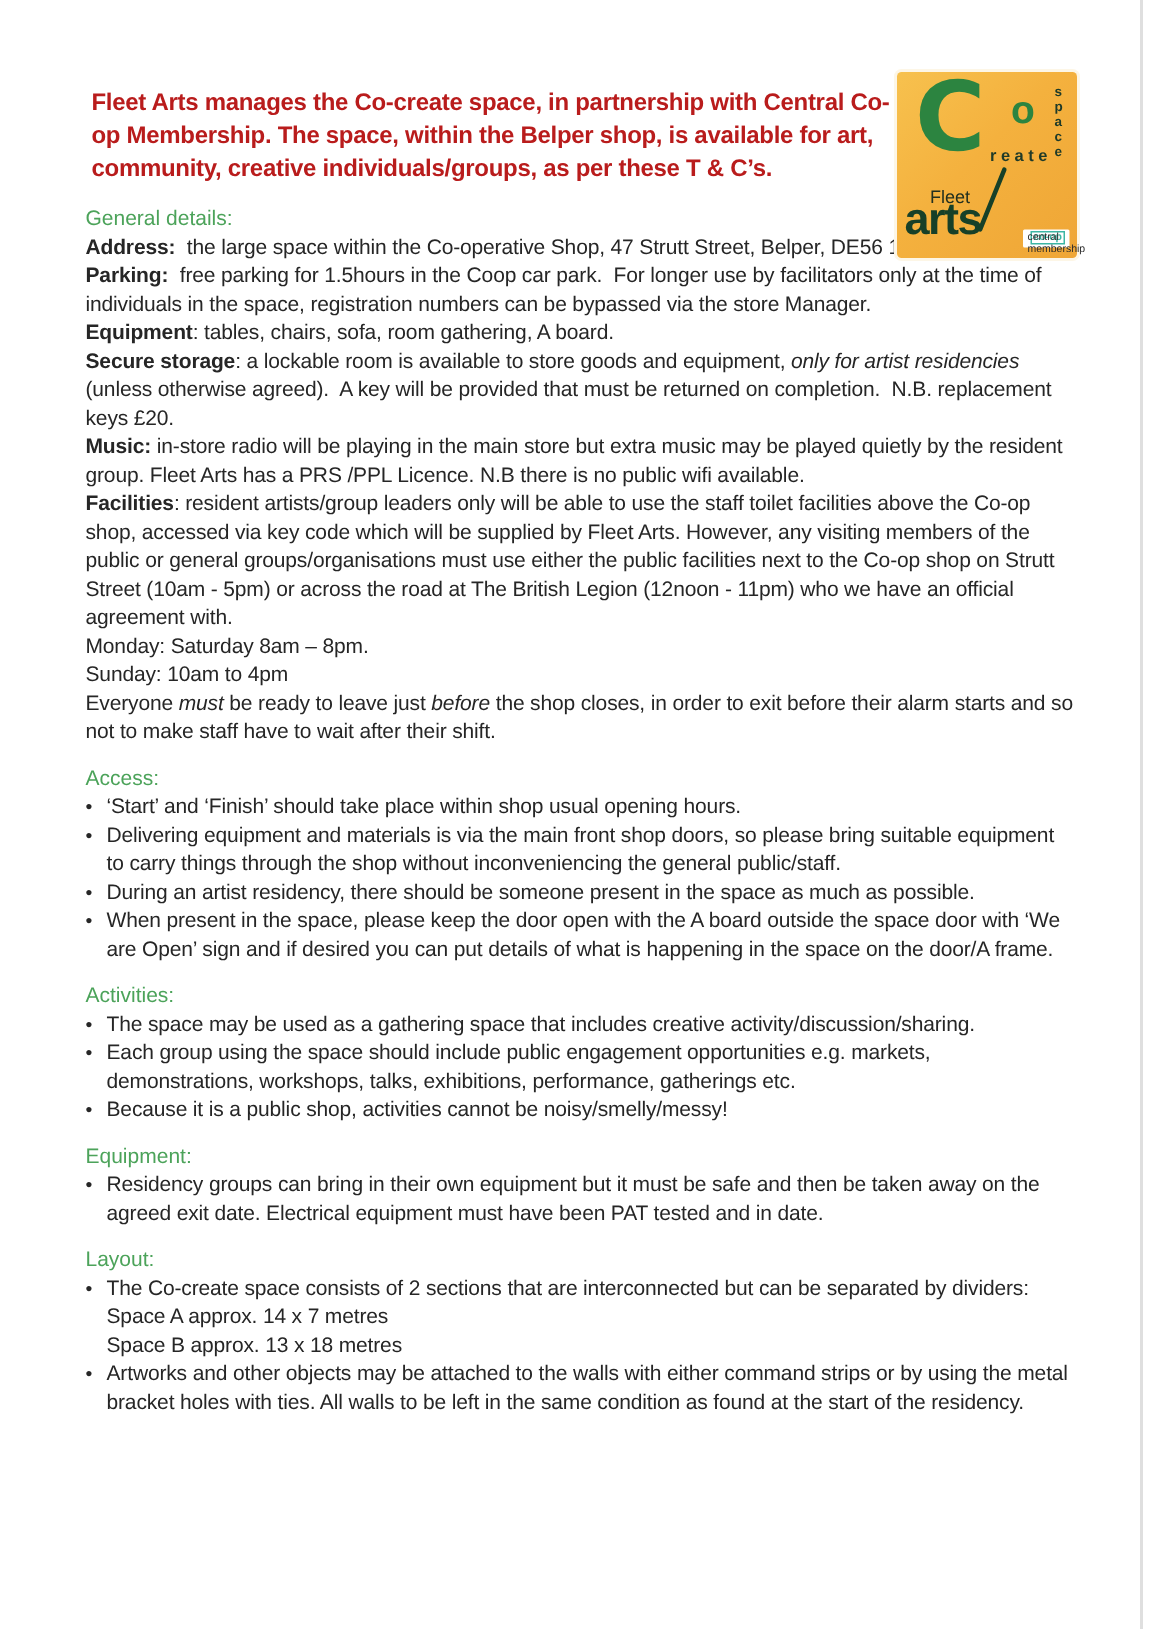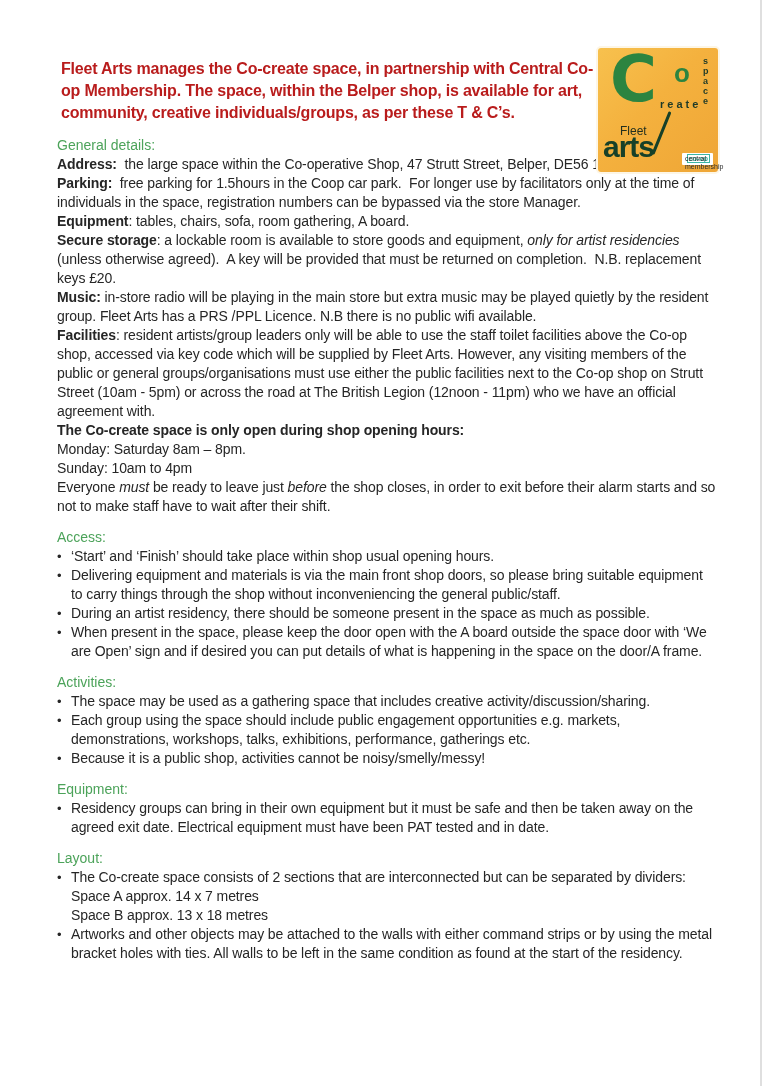--- a/index.html
+++ b/index.html
@@ -64,21 +64,20 @@
     <p class="intro">Fleet Arts manages the Co-create space, in partnership with Central Co-op Membership. The space, within the Belper shop, is available for art, community, creative individuals/groups, as per these T &amp; C’s.</p>
     <div class="sections">
         <section>
           <div class="sec-heading">General details:</div>
           <div class="para"><span class="b ">Address:</span><span class="">  the large space within the Co-operative Shop, 47 Strutt Street, Belper, DE56 1UN</span></div>
           <div class="para"><span class="b ">Parking:</span><span class="">  free parking for 1.5hours in the Coop car park.  For longer use by facilitators only at the time of individuals in the space, registration numbers can be bypassed via the store Manager.</span></div>
           <div class="para"><span class="b ">Equipment</span><span class="">: tables, chairs, sofa, room gathering, A board.</span></div>
           <div class="para"><span class="b ">Secure storage</span><span class="">: a lockable room is available to store goods and equipment, </span><span class="i">only for artist residencies</span><span class=""> (unless otherwise agreed).  A key will be provided that must be returned on completion.  N.B. replacement keys £20.</span></div>
           <div class="para"><span class="b ">Music:</span><span class=""> in-store radio will be playing in the main store but extra music may be played quietly by the resident group. Fleet Arts has a PRS /PPL Licence. N.B there is no public wifi available.</span></div>
           <div class="para"><span class="b ">Facilities</span><span class="">: resident artists/group leaders only will be able to use the staff toilet facilities above the Co-op shop, accessed via key code which will be supplied by Fleet Arts. However, any visiting members of the public or general groups/organisations must use either the public facilities next to the Co-op shop on Strutt Street (10am - 5pm) or across the road at The British Legion (12noon - 11pm) who we have an official agreement with.</span></div>
-          <div class="para"><span class="b ">The Co-create space is only open during shop opening hours:</span></div>
           <div class="para"><span class="">Monday: Saturday 8am – 8pm.</span></div>
           <div class="para"><span class="">Sunday: 10am to 4pm</span></div>
           <div class="para"><span class="">Everyone </span><span class="i">must</span><span class=""> be ready to leave just </span><span class="i">before</span><span class=""> the shop closes, in order to exit before their alarm starts and so not to make staff have to wait after their shift.</span></div>
         </section>
         <section>
           <div class="sec-heading">Access:</div>
           <div class="bullet">
             <span class="dot">•</span>
             <span class="bullet-body"><span class="">‘Start’ and ‘Finish’ should take place within shop usual opening hours.</span></span>
           </div>

